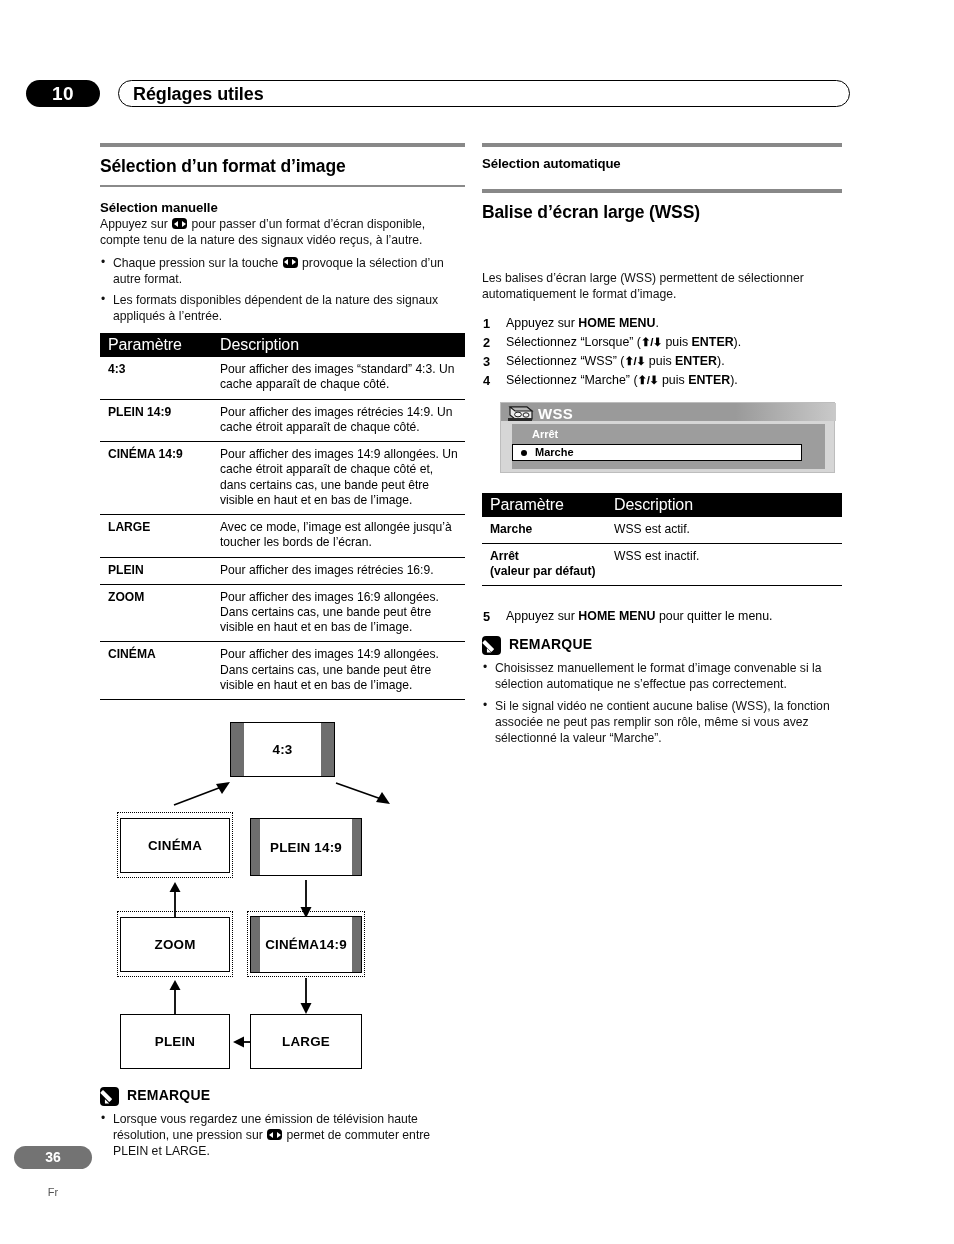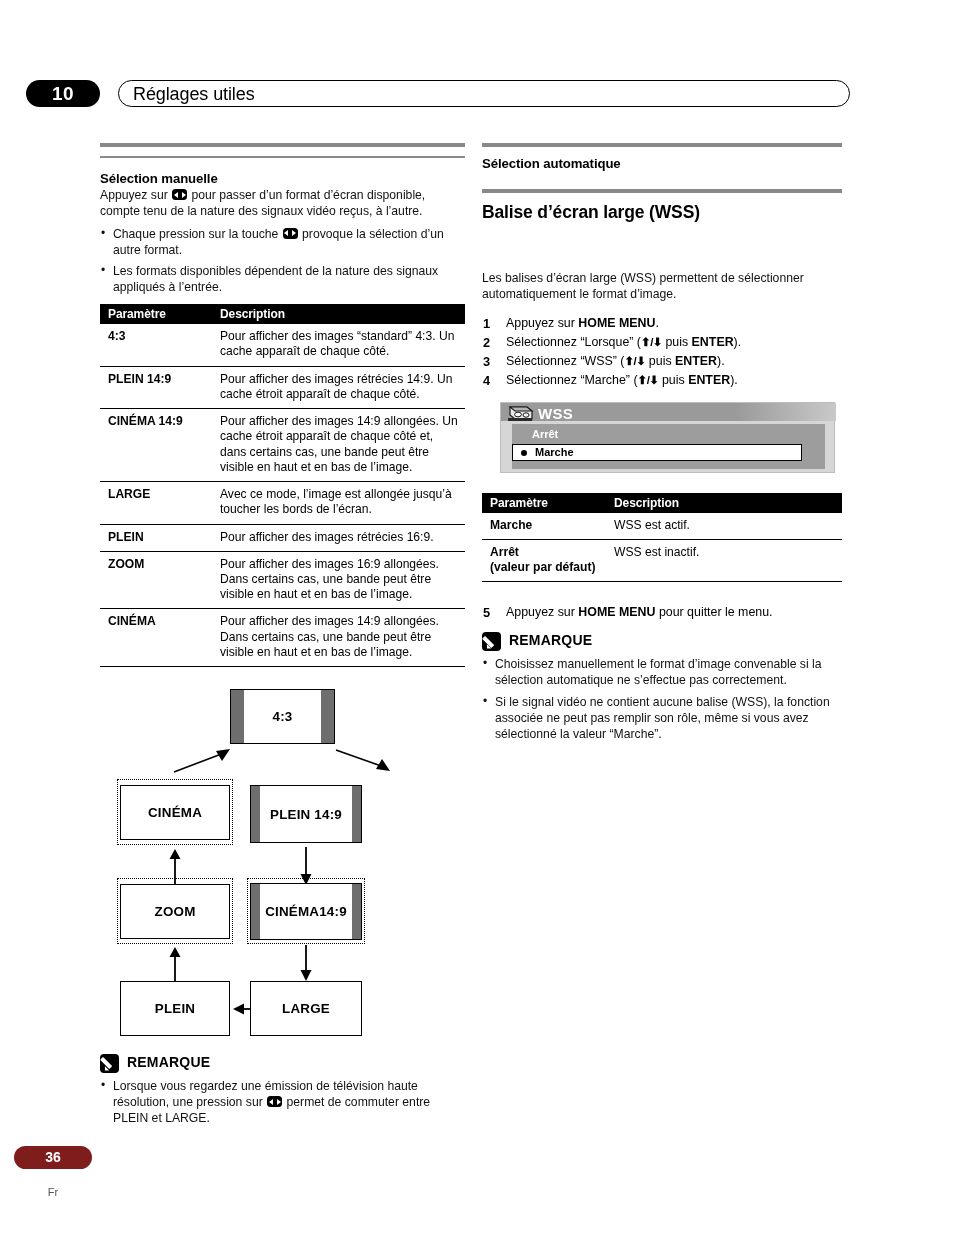--- a/index.html
+++ b/index.html
@@ -39,21 +39,21 @@
     left: 106px; top: 0;
     width: 732px; height: 27px;
     border: 1.3px solid #000;
     border-radius: 14px;
     background: #fff;
   }
   .chapter-title-box span {
     position: absolute;
     left: 14px; top: 3px;
     font-size: 18px;
-    font-weight: normal;
+    font-weight: bold;
     letter-spacing: -0.1px;
   }
 
   
   .col-left {
     position: absolute;
     left: 100px; top: 143px;
     width: 365px;
   }
   .col-right {
@@ -137,22 +137,22 @@
 
   
   table.param {
     border-collapse: collapse;
     width: 100%;
     margin-top: 4px;
   }
   table.param thead th {
     background: #000;
     color: #fff;
-    font-size: 12px;
-    font-weight: bold;
+    font-size: 16px;
+    font-weight: normal;
     text-align: left;
     padding: 3px 6px 3px 8px;
     letter-spacing: -0.1px;
   }
   table.param tbody td {
     border-bottom: 1.2px solid #000;
     padding: 5px 6px 6px 8px;
     font-size: 12.1px;
     line-height: 1.26;
     vertical-align: top;
@@ -329,21 +329,21 @@
   .diag-arrow { position: absolute; }
 
   
   .footer {
     position: absolute;
     left: 14px; top: 1146px;
     width: 78px;
   }
   .page-pill {
     width: 78px; height: 23px;
-    background: #7f1d1d;
+    background: #737373;
     border-radius: 12px;
     color: #fff;
     font-size: 14px;
     font-weight: bold;
     text-align: center;
     line-height: 23px;
   }
   .lang-code {
     text-align: center;
     font-size: 11px;
@@ -357,20 +357,21 @@
 <div class="page-header">
   <div class="chapter-badge">10</div>
   <div class="chapter-title-box">
     <span>Réglages utiles</span>
   </div>
 </div>
 
 <div class="col-left">
 
   <div class="rule-top"></div>
+  <h1 class="sec">Sélection d’un format d’image</h1>
   <div class="rule-bottom"></div>
 
   <h2 class="sub">Sélection manuelle</h2>
 
   <p class="body">
     <span>Appuyez sur</span>
     <span class="aspect-icon"></span>
     <span>pour passer d’un format d’écran disponible, compte tenu de la nature des signaux vidéo reçus, à l’autre.</span>
   </p>
 

